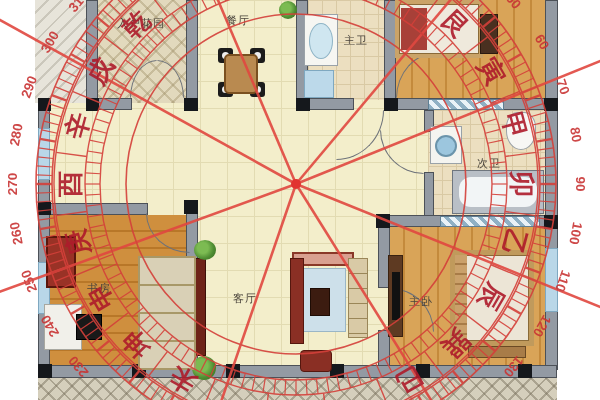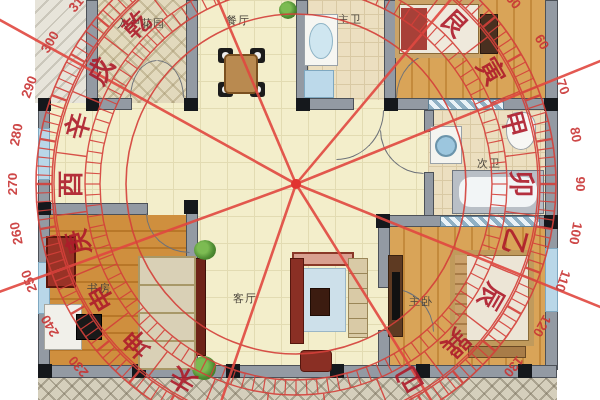--- a/index.html
+++ b/index.html
@@ -143,21 +143,21 @@
     <div class="abs fw" style="left:300px;top:350px;width:32px;height:22px;background:#8a2f24;border:1px solid #55170e;border-radius:4px;"></div>
     <div class="abs fw" style="left:348px;top:258px;width:20px;height:80px;background:#d9caa6;border:1px solid #9a8658;background-image:repeating-linear-gradient(180deg,transparent 0 14px,#9a8658 14px 15px);"></div>
 
     <div class="abs fw" style="left:46px;top:236px;width:30px;height:52px;background:#993226;border:2px solid #5a160c;"></div>
     <div class="abs fw" style="left:138px;top:256px;width:58px;height:114px;background:#d9d0b6;border:2px solid #a89868;background-image:repeating-linear-gradient(180deg,transparent 0 26px,#a89868 26px 28px);"></div>
     <div class="abs fw" style="left:44px;top:304px;width:38px;height:46px;background:#f1f0ea;border:1px solid #a8a8a0;"></div>
     <div class="abs fw" style="left:76px;top:314px;width:26px;height:26px;background:#191919;border:1px solid #000;"></div>
 
     <div class="rlabel" style="left:141px;top:23px;">入户花园</div>
     <div class="rlabel" style="left:238px;top:20px;">餐厅</div>
-    <div class="rlabel" style="left:350px;top:19px;">主卫</div>
+    <div class="rlabel" style="left:350px;top:40px;padding-left:12px;">主卫</div>
     <div class="rlabel" style="left:489px;top:163px;">次卫</div>
     <div class="rlabel" style="left:421px;top:301px;">主卧</div>
     <div class="rlabel" style="left:245px;top:298px;">客厅</div>
     <div class="rlabel" style="left:99px;top:288px;">书房</div>
   </div>
 
   <svg id="compass" width="600" height="400" viewBox="0 0 600 400" opacity="0.9">
       <line x1="296" y1="184" x2="139.7075486042901" y2="-184.201941380976" stroke="#e14840" stroke-width="2.6"></line>
       <line x1="296" y1="184" x2="553.1150438746157" y2="-122.41777724759123" stroke="#e14840" stroke-width="2.6"></line>
       <line x1="296" y1="184" x2="666.8735418267149" y2="34.157362633635216" stroke="#e14840" stroke-width="2.6"></line>

